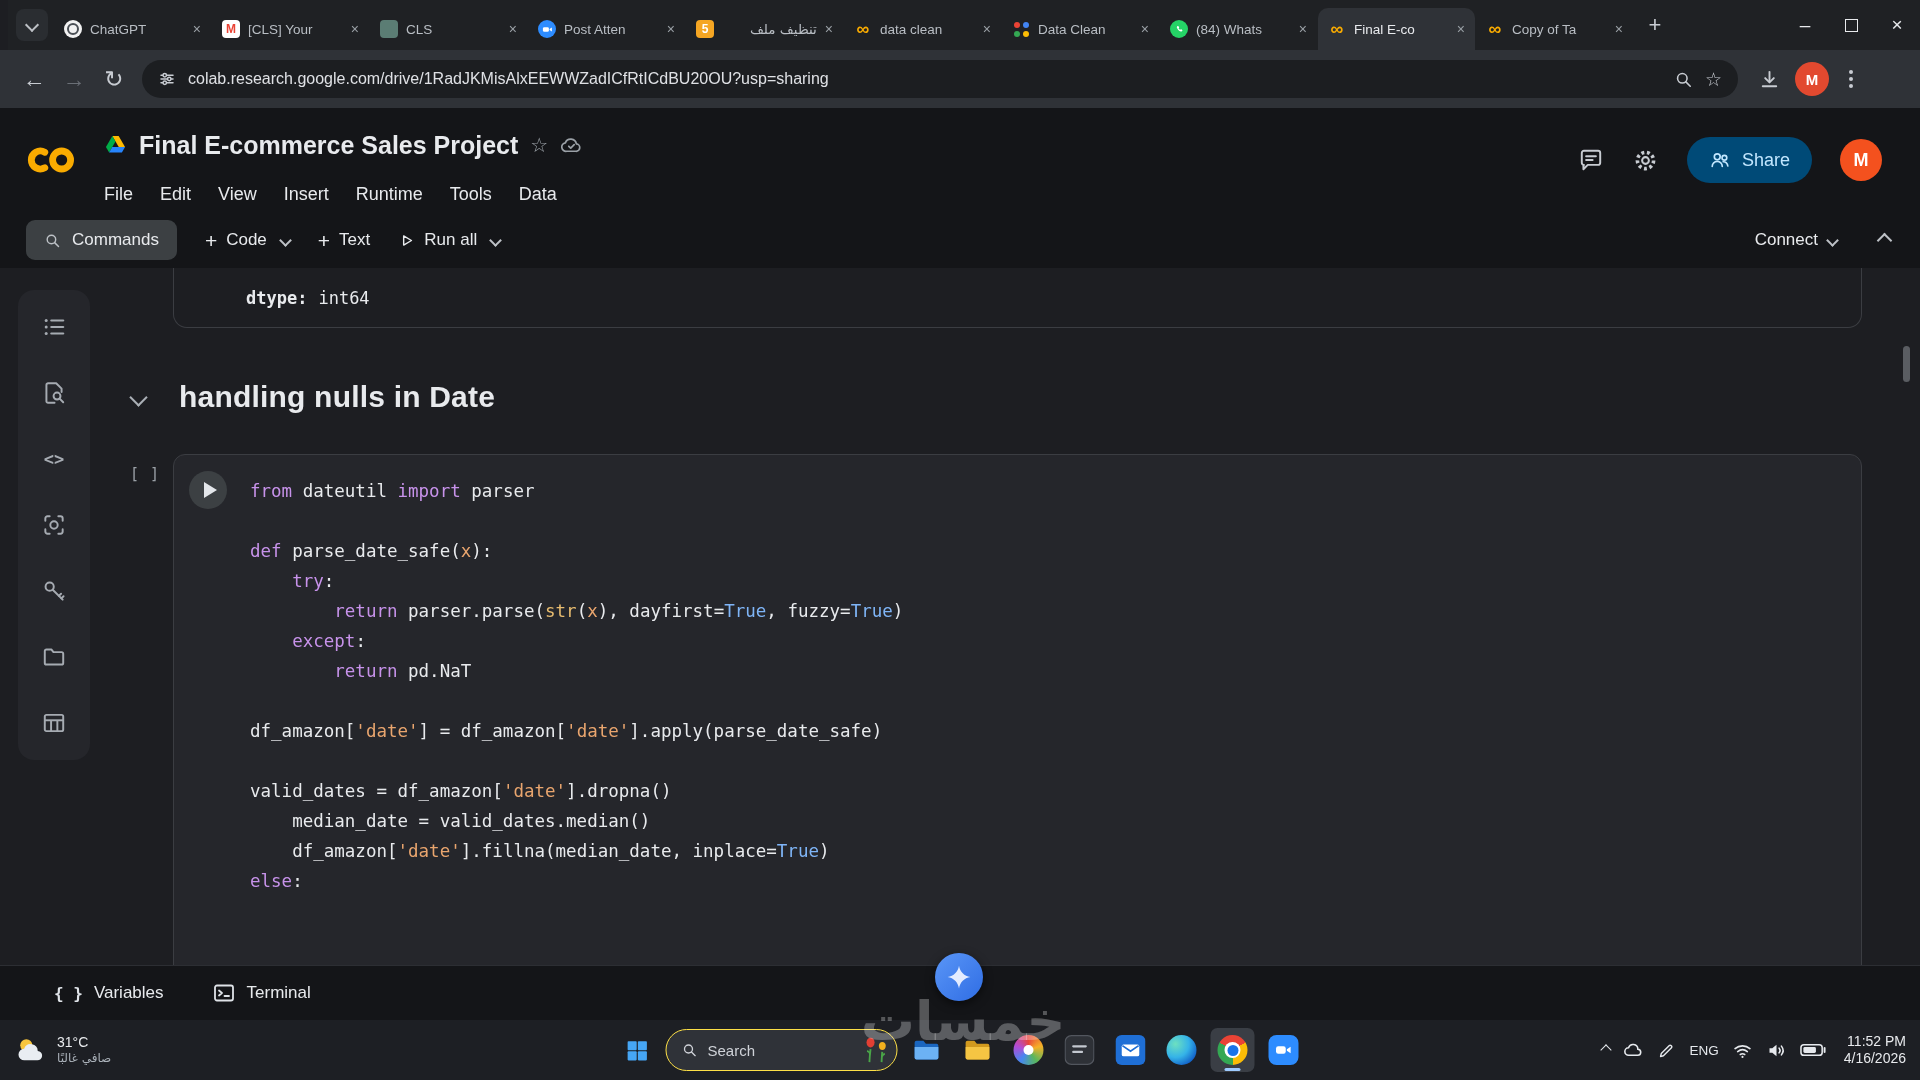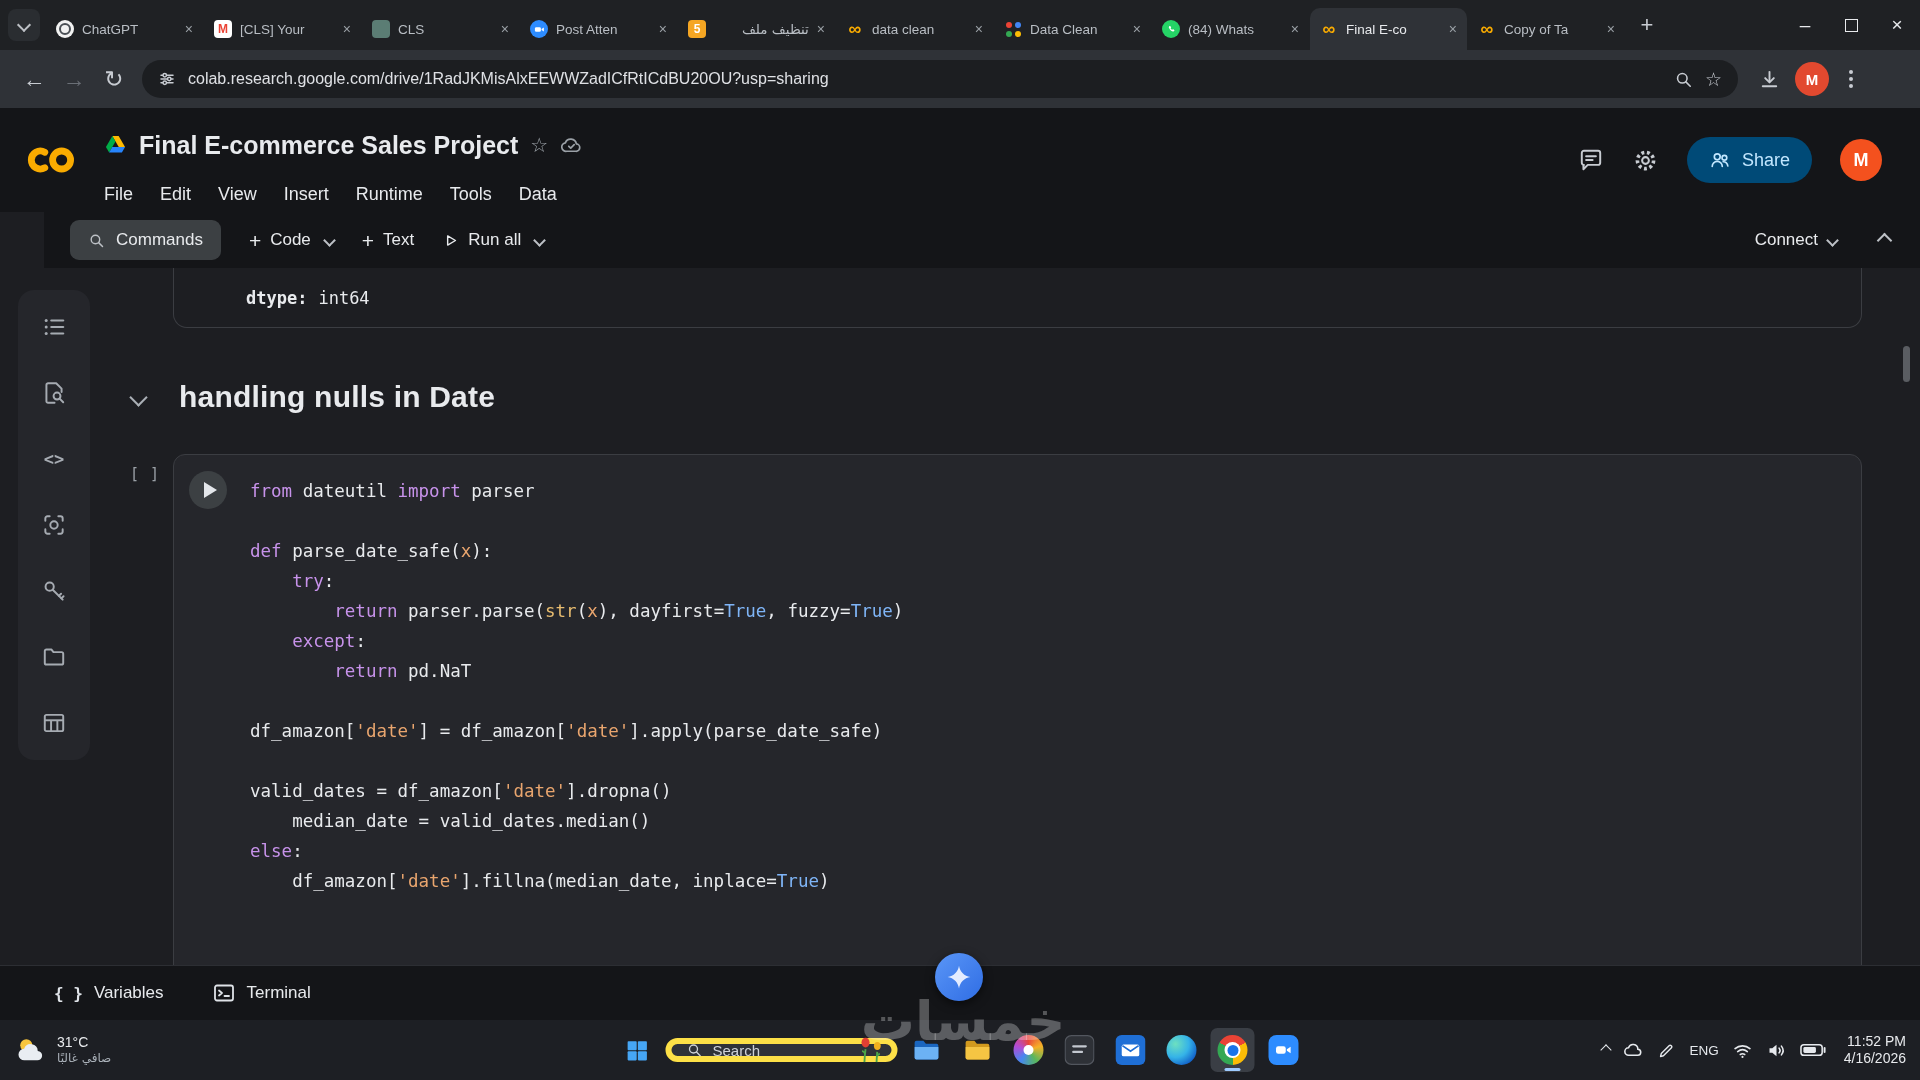--- a/index.html
+++ b/index.html
@@ -8,21 +8,21 @@
     -webkit-font-smoothing:antialiased;}
   :root{
     --tabstrip:#1f2124;--toolbar:#2f3237;--urlpill:#1c1e21;
     --colab-chrome:#141518;--content:#1d1e22;--cell:#25262b;--border:#3b3d42;
     --text:#e8eaed;--dim:#9aa0a6;--ico:#c8ccd2;
   }
   .rtl{font-family:"DejaVu Sans",sans-serif;direction:rtl;}
   svg{display:block;}
 
   
-  .tabstrip{position:absolute;top:0;left:0;right:0;height:50px;background:var(--tabstrip);
+  .tabstrip{position:absolute;top:0;left:8px;right:0;height:50px;background:var(--tabstrip);
     display:flex;align-items:center;padding:0 0 0 8px;}
   .tab-search{width:32px;height:32px;border-radius:8px;background:#2a2d31;display:flex;
     align-items:center;justify-content:center;margin-right:6px;flex:none;}
   .tabs{display:flex;align-items:flex-end;height:50px;}
   .tab{flex:0 0 157px;width:157px;height:42px;display:flex;align-items:center;gap:8px;
     padding:0 10px;border-radius:10px 10px 0 0;margin-right:1px;box-sizing:border-box;overflow:hidden;}
   .tab.active{background:var(--toolbar);}
   .tlabel{flex:1;overflow:hidden;white-space:nowrap;font-size:13.5px;color:#b9bec4;}
   .tab.active .tlabel{color:var(--text);}
   .tclose{font-size:14px;color:#9aa0a6;flex:none;line-height:1;}
@@ -78,21 +78,21 @@
   .hstar{font-size:20px;color:var(--dim);line-height:1;}
   .menu-row{height:36px;display:flex;gap:27px;align-items:center;}
   .menu-item{font-size:18px;color:var(--text);}
   .head-right{display:flex;align-items:center;gap:28px;padding-right:38px;flex:none;}
   .share-pill{height:46px;border-radius:23px;background:#004a77;color:#c2e7ff;display:flex;
     align-items:center;gap:11px;padding:0 22px;font-size:18px;font-weight:500;}
   .av-colab{width:42px;height:42px;background:#f4511e;font-size:18px;}
 
   
   .ctoolbar{position:absolute;top:212px;left:0;right:0;height:56px;background:var(--colab-chrome);
-    display:flex;align-items:center;padding:0 30px 0 26px;box-sizing:border-box;margin-left:44px;}
+    display:flex;align-items:center;padding:0 30px 0 26px;box-sizing:border-box;}
   .cmd-pill{height:40px;border-radius:9px;background:#3c4043;display:flex;align-items:center;
     gap:11px;padding:0 18px;color:var(--text);font-size:17px;}
   .tbtn{display:flex;align-items:center;gap:9px;color:var(--text);font-size:17px;margin-left:28px;}
   .plusg{font-size:21px;line-height:1;color:var(--text);}
   .ddchev{margin-left:14px;width:7px;height:7px;border-color:#bdc1c6;}
   .ctool-right{margin-left:auto;display:flex;align-items:center;gap:14px;}
   .connect{display:flex;align-items:center;gap:10px;color:var(--text);font-size:17px;}
   .collapse-chev{margin-left:28px;width:9px;height:9px;}
 
   
@@ -144,21 +144,21 @@
   .tb-left{position:absolute;left:14px;top:0;height:60px;display:flex;align-items:center;gap:9px;}
   .wcol{display:flex;flex-direction:column;line-height:1.2;}
   .wtemp{font-size:14px;color:var(--text);}
   .wdesc{font-size:12px;color:#aab1b9;}
   .tb-center{position:absolute;left:50%;top:0;height:60px;transform:translateX(-50%);
     display:flex;align-items:center;gap:7px;}
   .tbicon{width:44px;height:44px;display:flex;align-items:center;justify-content:center;position:relative;}
   .tbicon.active{background:#3a3e45;border-radius:7px;}
   .tbicon.active::after{content:"";position:absolute;bottom:1px;left:50%;transform:translateX(-50%);
     width:16px;height:3px;border-radius:2px;background:#9ecbff;}
-  .search-pill{width:232px;height:24px;border-radius:21px;background:#2f3238;border:6px solid #fde047;
+  .search-pill{width:232px;height:42px;border-radius:21px;background:#2f3238;border:1px solid #fde047;
     display:flex;align-items:center;gap:10px;padding:0 5px 0 15px;box-sizing:border-box;}
   .search-pill .stext{font-size:15px;color:#cfd2d8;flex:1;}
   .photosicon{width:30px;height:30px;border-radius:50%;position:relative;
     background:conic-gradient(#e8453c,#f6b026,#59b75c,#4688f1,#b24bd4,#e8453c);}
   .photosicon::after{content:"";position:absolute;inset:10px;background:#fff;border-radius:50%;}
   .edgeicon{width:30px;height:30px;border-radius:50%;
     background:radial-gradient(circle at 30% 30%,#6de0c0,#35b3e8 45%,#1262c9 78%);}
   .chromeicon{width:30px;height:30px;border-radius:50%;position:relative;
     background:conic-gradient(from -60deg,#ea4335 0 120deg,#fbbc05 0 240deg,#34a853 0 360deg);}
   .chromeicon::before{content:"";position:absolute;inset:7px;background:#fff;border-radius:50%;}
@@ -460,22 +460,22 @@
             <div class="code-line"><span class="tk-k">def</span><span class="tk-p"> </span><span class="tk-f">parse_date_safe</span><span class="tk-p">(</span><span class="tk-o">x</span><span class="tk-p">):</span></div>
             <div class="code-line"><span class="tk-p">    </span><span class="tk-k">try</span><span class="tk-p">:</span></div>
             <div class="code-line"><span class="tk-p">        </span><span class="tk-k">return</span><span class="tk-p"> parser.parse(</span><span class="tk-b">str</span><span class="tk-p">(</span><span class="tk-o">x</span><span class="tk-p">), dayfirst=</span><span class="tk-c">True</span><span class="tk-p">, fuzzy=</span><span class="tk-c">True</span><span class="tk-p">)</span></div>
             <div class="code-line"><span class="tk-p">    </span><span class="tk-k">except</span><span class="tk-p">:</span></div>
             <div class="code-line"><span class="tk-p">        </span><span class="tk-k">return</span><span class="tk-p"> pd.NaT</span></div>
             <div class="code-line">&nbsp;</div>
             <div class="code-line"><span class="tk-p">df_amazon[</span><span class="tk-s">'date'</span><span class="tk-p">] = df_amazon[</span><span class="tk-s">'date'</span><span class="tk-p">].apply(parse_date_safe)</span></div>
             <div class="code-line">&nbsp;</div>
             <div class="code-line"><span class="tk-p">valid_dates = df_amazon[</span><span class="tk-s">'date'</span><span class="tk-p">].dropna()</span></div>
             <div class="code-line"><span class="tk-p">    median_date = valid_dates.median()</span></div>
+            <div class="code-line"><span class="tk-p">    df_amazon[</span><span class="tk-s">'date'</span><span class="tk-p">].fillna(median_date, inplace=</span><span class="tk-c">True</span><span class="tk-p">)</span></div>
             <div class="code-line"><span class="tk-k">else</span><span class="tk-p">:</span></div>
-            <div class="code-line"><span class="tk-p">    df_amazon[</span><span class="tk-s">'date'</span><span class="tk-p">].fillna(median_date, inplace=</span><span class="tk-c">True</span><span class="tk-p">)</span></div>
           </div>
       </div>
     </div>
     <div class="vscroll"></div>
   </div>
 
   <div class="cbottom">
     <div class="bbgroup">
       <span class="braces">{ }</span>
       <span>Variables</span>

